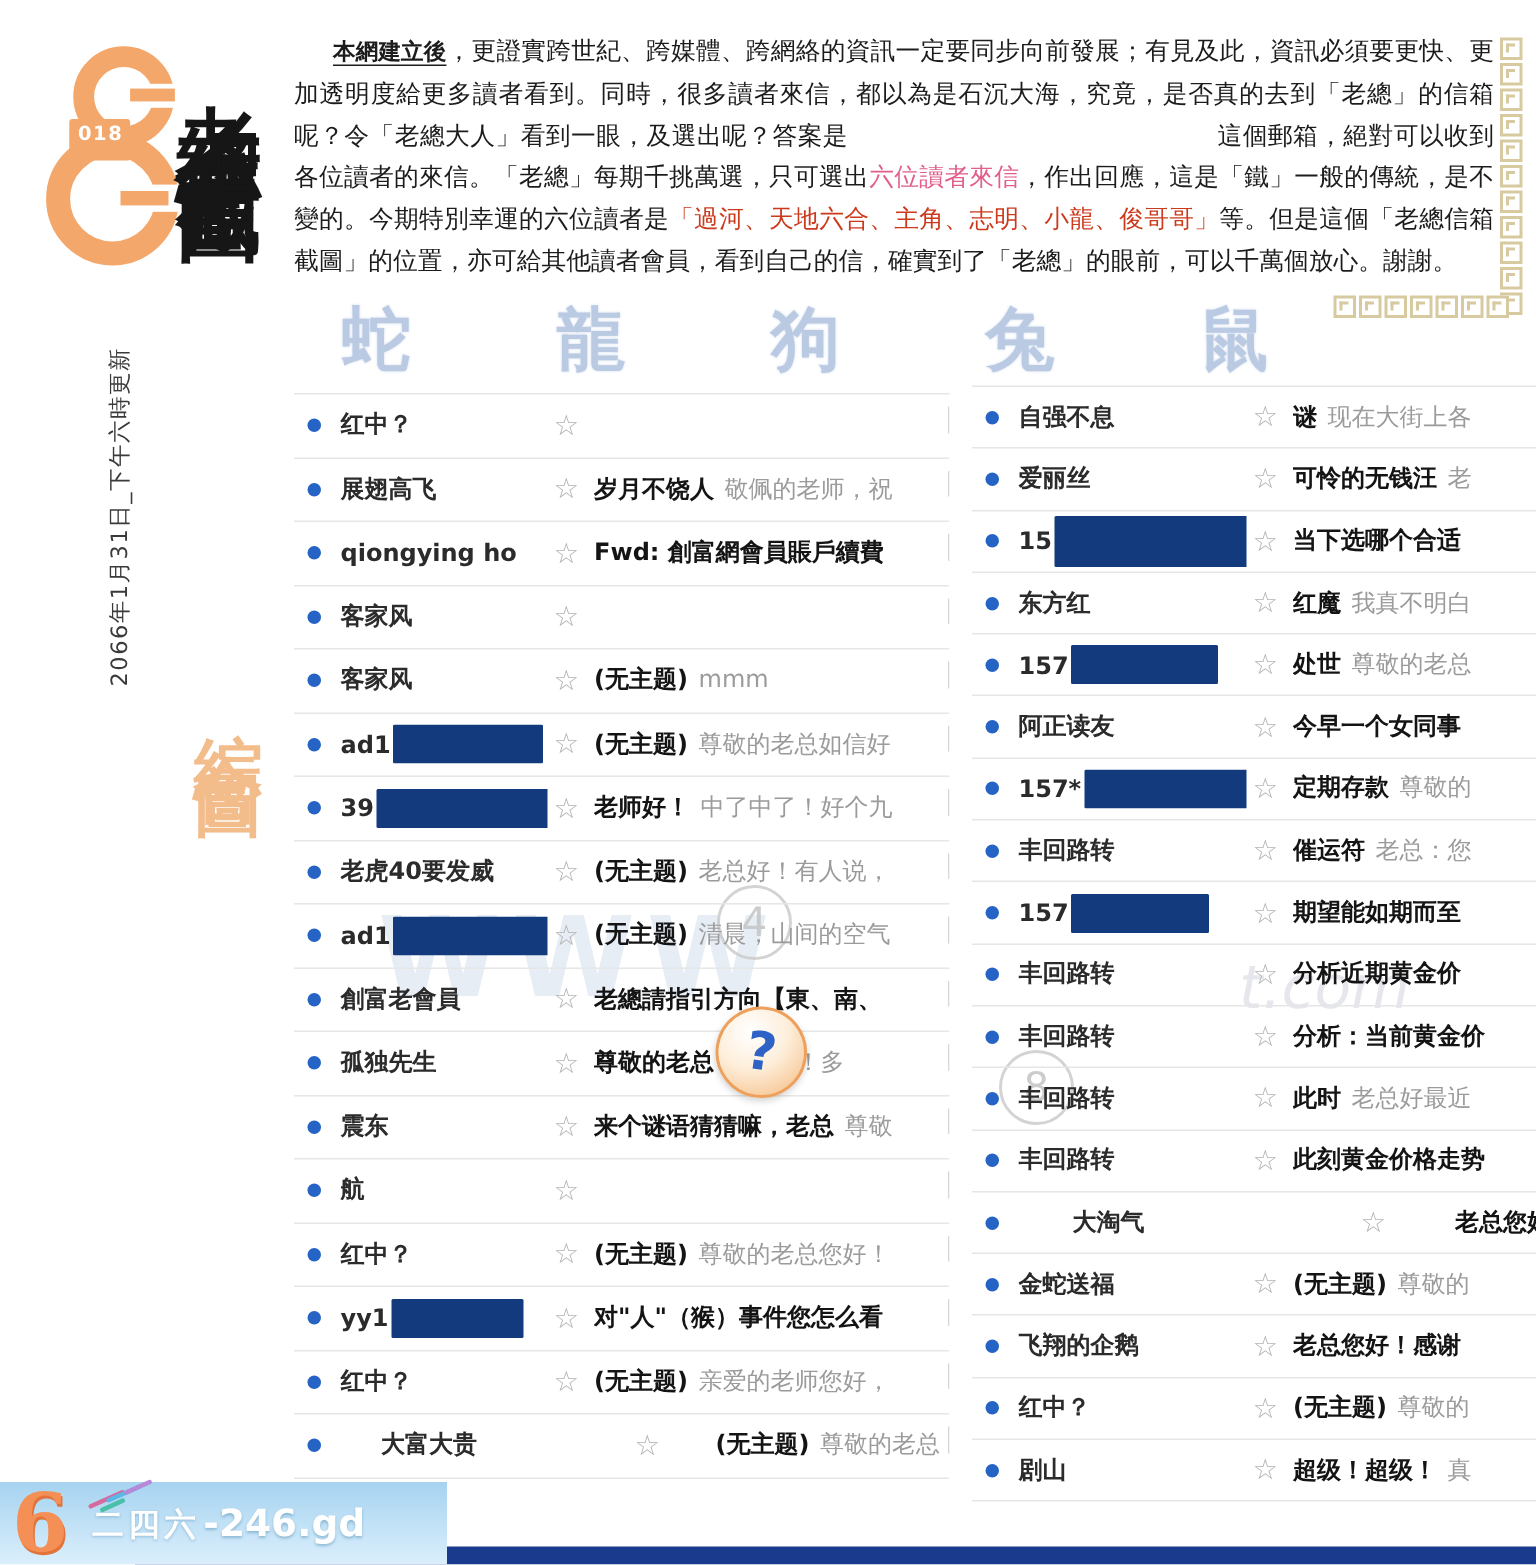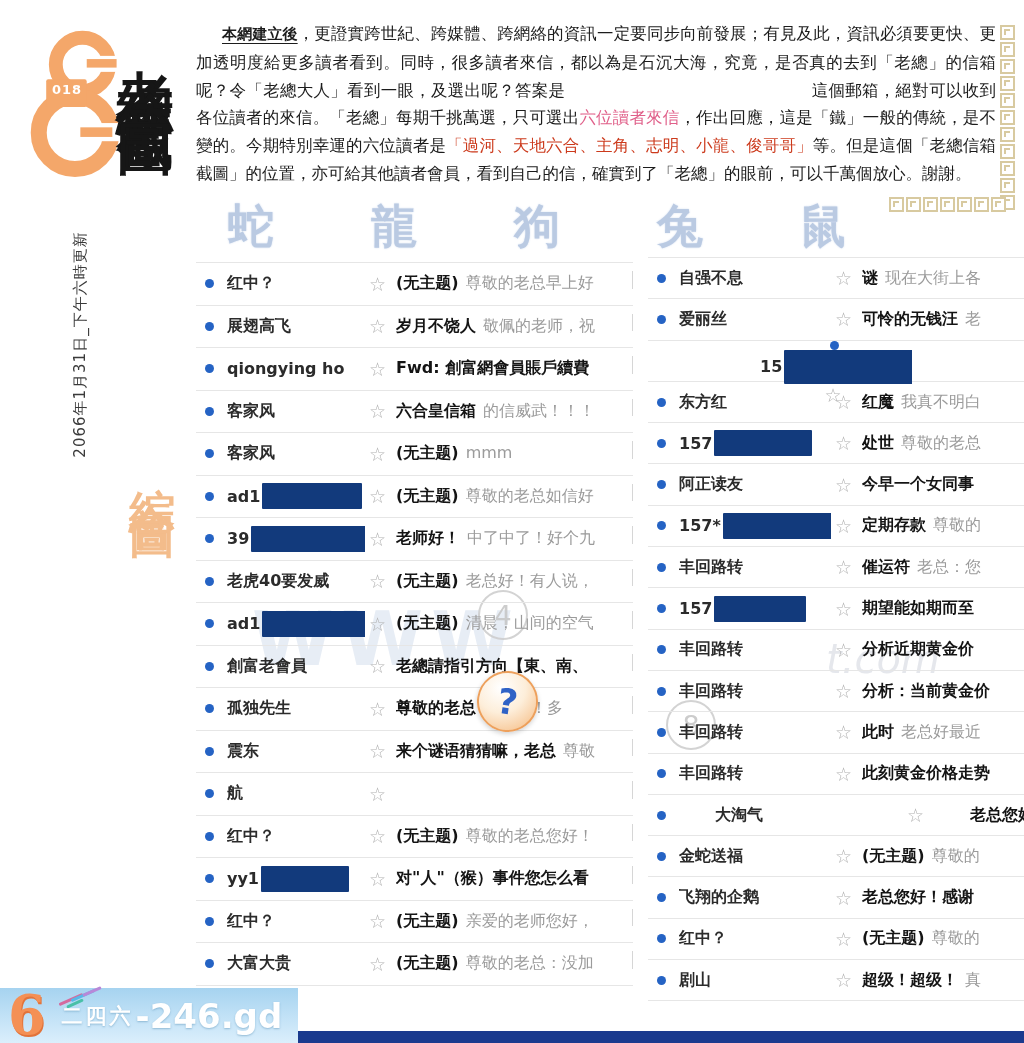--- a/index.html
+++ b/index.html
@@ -89,21 +89,21 @@
   .six{font-family:"DejaVu Serif",serif;font-size:54px;font-weight:bold;color:#f49055;
     margin-left:8px;line-height:.9;text-shadow:1px 2px 0 #e2733a;}
   .streaks{position:absolute;left:58px;top:2px;width:60px;height:16px;}
   .streaks i{position:absolute;display:block;width:26px;height:3px;border-radius:2px;transform:rotate(-24deg);}
   .streaks i:nth-child(1){left:0;top:8px;background:#d46a9e;}
   .streaks i:nth-child(2){left:12px;top:4px;background:#58b8e8;}
   .streaks i:nth-child(3){left:24px;top:0;background:#b888d8;width:20px;}
   .streaks i:nth-child(4){left:8px;top:12px;background:#4ac0a8;width:18px;}
   .cn{font-family:"DejaVu Serif",serif;font-size:21px;font-weight:900;color:#fff;margin-left:16px;
     letter-spacing:3px;text-shadow:0 1px 2px rgba(70,130,170,.45);}
-  .domain{font-size:34px;font-weight:bold;color:#fff;margin-left:2px;text-shadow:0 1px 2px rgba(70,130,170,.45);}
+  .domain{font-size:25px;font-weight:bold;color:#fff;margin-left:2px;text-shadow:0 1px 2px rgba(70,130,170,.45);}
 </style>
 </head>
 <body>
 
 <div class="abs seal">
   <svg width="118" height="160" viewBox="0 0 110 150">
     <g stroke="#f4a76a" fill="none">
       <circle cx="62" cy="36" r="25" stroke-width="13"></circle>
       <circle cx="55" cy="100" r="34" stroke-width="15"></circle>
     </g>
@@ -163,39 +163,37 @@
 <div class="abs wm2">t.com</div>
 <div class="abs circ circ4">4</div>
 <div class="abs circ circ8">8</div>
 <div class="abs qball">?</div>
 
 <div class="mail-col col-left" id="colLeft">
     <div class="mail-row" style="height: 42.5px;">
       <span class="bullet"></span>
       <span class="sender" style="width: 138px;">红中？</span>
       <span class="star">☆</span>
-      <span class="subj"><b>(无主题)</b><span class="gray">尊敬的老总早上好</span></span>
     </div>
     <div class="mail-row" style="height: 42.5px;">
       <span class="bullet"></span>
       <span class="sender" style="width: 138px; font-family: Liberation Serif, serif;">展翅高飞</span>
       <span class="star">☆</span>
       <span class="subj"><b>岁月不饶人</b><span class="gray">敬佩的老师，祝</span></span>
     </div>
     <div class="mail-row" style="height: 42.5px;">
       <span class="bullet"></span>
       <span class="sender" style="width: 138px;">qiongying ho</span>
       <span class="star">☆</span>
       <span class="subj"><b>Fwd: 創富網會員賬戶續費</b></span>
     </div>
     <div class="mail-row" style="height: 42.5px;">
       <span class="bullet"></span>
       <span class="sender" style="width: 138px;">客家风</span>
       <span class="star">☆</span>
-      <span class="subj"><b>六合皇信箱</b><span class="gray">的信威武！！！</span></span>
     </div>
     <div class="mail-row" style="height: 42.5px;">
       <span class="bullet"></span>
       <span class="sender" style="width: 138px;">客家风</span>
       <span class="star">☆</span>
       <span class="subj"><b>(无主题)</b><span class="gray">mmm</span></span>
     </div>
     <div class="mail-row" style="height: 42.5px;">
       <span class="bullet"></span>
       <span class="sender" style="width: 138px;">ad1<span class="redact" style="width: 100px;"></span></span>
@@ -254,41 +252,41 @@
       <span class="sender" style="width: 138px;">yy1<span class="redact" style="width: 88px;"></span></span>
       <span class="star">☆</span>
       <span class="subj"><b>对"人"（猴）事件您怎么看</b></span>
     </div>
     <div class="mail-row" style="height: 42.5px;">
       <span class="bullet"></span>
       <span class="sender" style="width: 138px;">红中？</span>
       <span class="star">☆</span>
       <span class="subj"><b>(无主题)</b><span class="gray">亲爱的老师您好，</span></span>
     </div>
-    <div class="mail-row" style="height: 42.5px;">
+    <div class="mail-row" style="height: 42.5px; gap: 27px;">
       <span class="bullet"></span>
       <span class="sender" style="width: 138px;">大富大贵</span>
       <span class="star">☆</span>
       <span class="subj"><b>(无主题)</b><span class="gray">尊敬的老总：没加</span></span>
     </div>
   </div>
 <div class="mail-col col-right" id="colRight">
     <div class="mail-row" style="height: 41.3px;">
       <span class="bullet"></span>
       <span class="sender" style="width: 152px;">自强不息</span>
       <span class="star">☆</span>
       <span class="subj"><b>谜</b><span class="gray">现在大街上各</span></span>
     </div>
     <div class="mail-row" style="height: 41.3px;">
       <span class="bullet"></span>
       <span class="sender" style="width: 152px;">爱丽丝</span>
       <span class="star">☆</span>
       <span class="subj"><b>可怜的无钱汪</b><span class="gray">老</span></span>
     </div>
-    <div class="mail-row" style="height: 41.3px; flex-direction: column;">
+    <div class="mail-row" style="height: 41.3px;">
       <span class="bullet"></span>
       <span class="sender" style="width: 152px;">15<span class="redact" style="width: 150px; height: 34px;"></span></span>
       <span class="star">☆</span>
       <span class="subj"><b>当下选哪个合适</b></span>
     </div>
     <div class="mail-row" style="height: 41.3px;">
       <span class="bullet"></span>
       <span class="sender" style="width: 152px;">东方红</span>
       <span class="star">☆</span>
       <span class="subj"><b>红魔</b><span class="gray">我真不明白</span></span>

